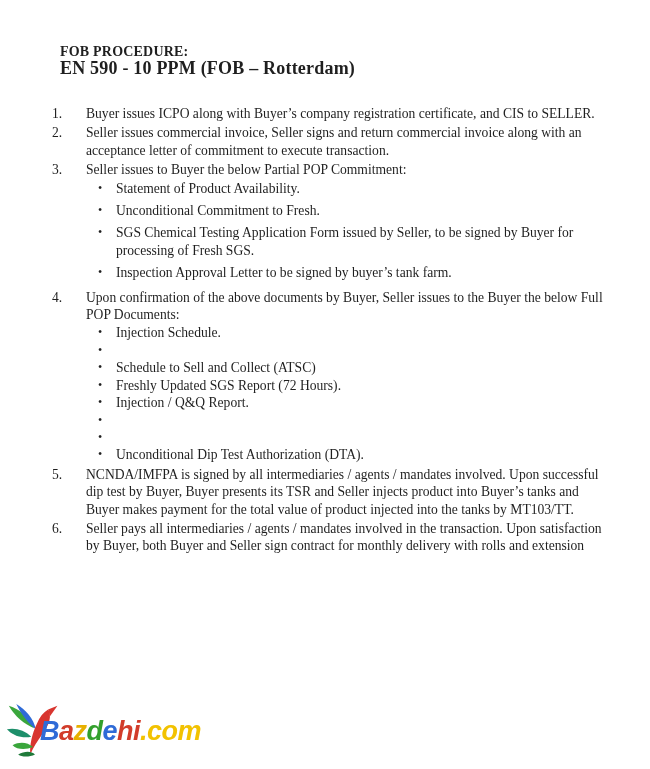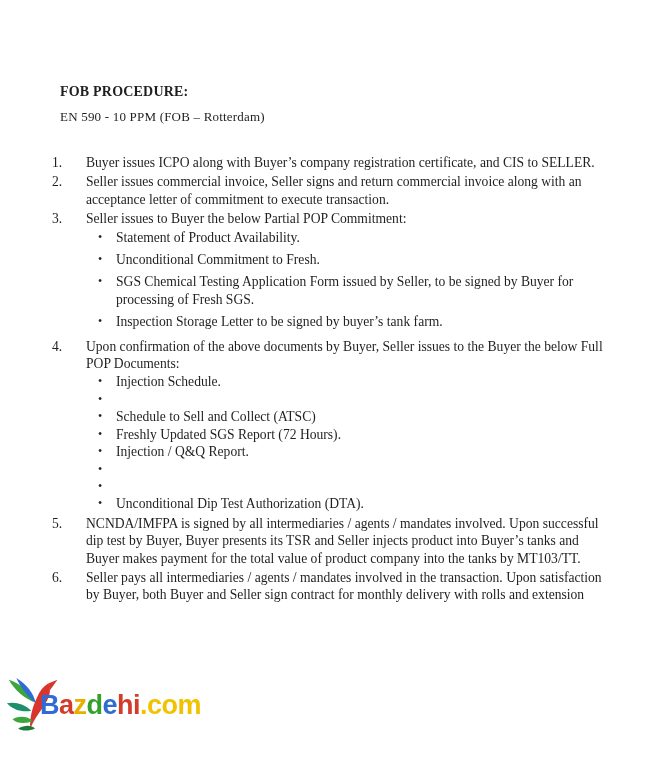--- a/index.html
+++ b/index.html
@@ -7,35 +7,34 @@
     width: 650px; height: 769px;
     background: #ffffff;
     font-family: "Liberation Serif", serif;
     color: #1f1f1f;
     position: relative;
     overflow: hidden;
   }
   .page {
     position: absolute;
     left: 0; top: 0; right: 0;
-    padding: 84px 38px 0 60px;
+    padding: 44px 38px 0 60px;
     box-sizing: border-box;
   }
   .doc-title {
     font-weight: bold;
     font-size: 14px;
     letter-spacing: 0.2px;
     line-height: 16px;
   }
   .doc-subtitle {
-    font-weight: normal;
-    font-size: 13px;
+    font-weight: bold;
+    font-size: 18px;
     letter-spacing: 0.2px;
     line-height: 16px;
-    margin-top: 9px;
   }
   .steps {
     margin: 29px 0 0 -8px;
     padding: 0;
     list-style: none;
   }
   .step {
     display: flex;
     font-size: 13.6px;
     line-height: 17.4px;
@@ -61,23 +60,24 @@
   .bullets.spaced .bullet { margin-bottom: 5px; }
   .bullets.tight  .bullet { margin-bottom: 0; }
   .dot {
     flex: 0 0 18px;
     width: 18px;
     font-size: 12px;
   }
   .logo {
     position: absolute;
     left: 6px;
-    top: 676px;
+    top: 702px;
     width: 240px;
     height: 62px;
+    font-style: italic;
   }
   .bird {
     position: absolute;
     left: 0; top: 2px;
     width: 58px; height: 58px;
   }
   .logo-text {
     position: absolute;
     left: 34px; top: 14px;
     font-family: "Liberation Sans", sans-serif;
@@ -119,21 +119,21 @@
           <li class="bullet">
             <span class="dot">•</span>
             <span>Unconditional Commitment to Fresh.</span>
           </li>
           <li class="bullet">
             <span class="dot">•</span>
             <span>SGS Chemical Testing Application Form issued by Seller, to be signed by Buyer for processing of Fresh SGS.</span>
           </li>
           <li class="bullet">
             <span class="dot">•</span>
-            <span>Inspection Storage Letter to be signed by buyer’s tank farm.</span>
+            <span>Inspection Approval Letter to be signed by buyer’s tank farm.</span>
           </li>
         </ul>
       </div>
     </li>
 
     <li class="step">
       <span class="step-num">4.</span>
       <div class="step-body">
         <span>Upon confirmation of the above documents by Buyer, Seller issues to the Buyer the below Full POP Documents:</span>
         <ul class="bullets tight">
@@ -165,21 +165,21 @@
           <li class="bullet">
             <span class="dot">•</span>
             <span>Unconditional Dip Test Authorization (DTA).</span>
           </li>
         </ul>
       </div>
     </li>
 
     <li class="step">
       <span class="step-num">5.</span>
-      <div class="step-body">NCNDA/IMFPA is signed by all intermediaries / agents / mandates involved. Upon successful dip test by Buyer, Buyer presents its TSR and Seller injects product into Buyer’s tanks and Buyer makes payment for the total value of product company into the tanks by MT103/TT.</div>
+      <div class="step-body">NCNDA/IMFPA is signed by all intermediaries / agents / mandates involved. Upon successful dip test by Buyer, Buyer presents its TSR and Seller injects product into Buyer’s tanks and Buyer makes payment for the total value of product injected into the tanks by MT103/TT.</div>
     </li>
 
     <li class="step">
       <span class="step-num">6.</span>
       <div class="step-body">Seller pays all intermediaries / agents / mandates involved in the transaction. Upon satisfaction by Buyer, both Buyer and Seller sign contract for monthly delivery with rolls and extension</div>
     </li>
 
   </ol>
 </div>
 

